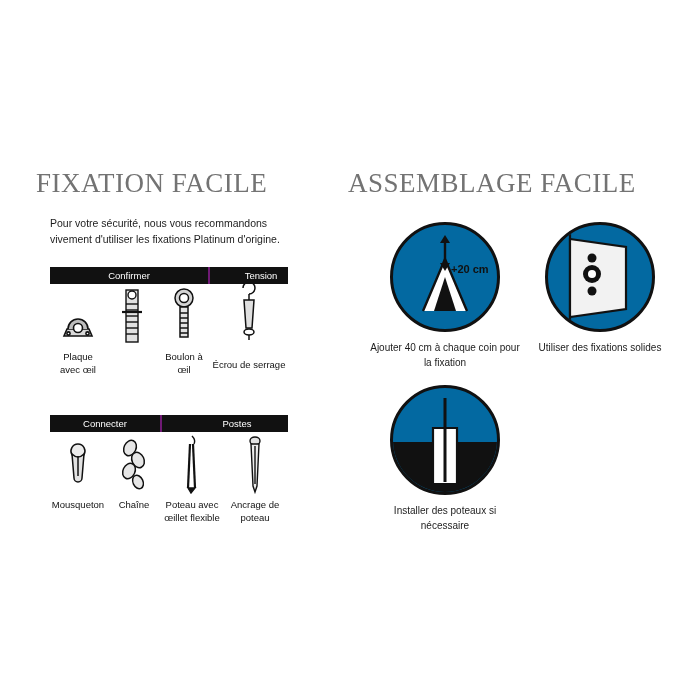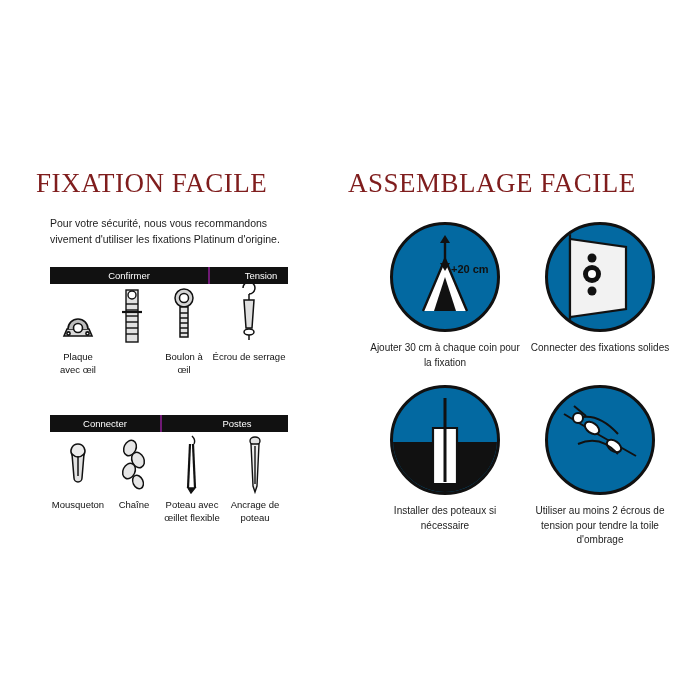--- a/index.html
+++ b/index.html
@@ -20,21 +20,21 @@
     left: 0; top: 0;
     width: 700px; height: 700px;
   }
 
   
   .title {
     position: absolute;
     font-family: "Liberation Serif", serif;
     font-size: 27px;
     letter-spacing: 0.5px;
-    color: #7f1d1d;
+    color: #737373;
     white-space: nowrap;
   }
   #title-left  { left: 36px;  top: 168px; }
   #title-right { left: 348px; top: 168px; }
 
   
   .intro {
     position: absolute;
     left: 50px;
     top: 215px;
@@ -175,21 +175,21 @@
               <line x1="14" y1="34" x2="22" y2="34"></line>
               <line x1="14" y1="39" x2="22" y2="39"></line>
               <line x1="14" y1="44" x2="22" y2="44"></line>
               <line x1="14" y1="49" x2="22" y2="49"></line>
             </g>
           </svg>
         </div>
         <div class="cap">Boulon à œil</div>
       </div>
 
-      <div class="item" style="width:78px;">
+      <div class="item" style="width:78px;gap:8px;">
         <div class="art">
           <svg width="34" height="62" viewBox="0 0 34 62">
             <g fill="none" stroke="#111" stroke-width="1.5">
               <path d="M17 10 a6 6 0 1 0 -6 -6"></path>
               <path d="M17 10 v6"></path>
               <path d="M12 16 h10 l-2 28 h-6 z" fill="#e0e0e0"></path>
               <ellipse cx="17" cy="48" rx="5" ry="3" fill="#fff"></ellipse>
               <path d="M17 51 v5"></path>
             </g>
           </svg>
@@ -272,62 +272,46 @@
         <g fill="none" stroke="#111" stroke-width="2.4">
           <path d="M30 86 L52 34 L74 86" fill="#ffffff"></path>
           <path d="M41 86 L52 52 L63 86" fill="#111" stroke="none"></path>
           <line x1="52" y1="14" x2="52" y2="42"></line>
           <path d="M52 10 l-5 8 h10 z" fill="#111" stroke="none"></path>
           <path d="M52 46 l-5 -8 h10 z" fill="#111" stroke="none"></path>
         </g>
       </svg>
       <div class="badge" style="left:58px; top:38px;">+20 cm</div>
     </div>
-    <div class="ccap">Ajouter 30 cm à chaque coin pour la fixation</div>
+    <div class="ccap">Ajouter 40 cm à chaque coin pour la fixation</div>
   </div>
 
   <div class="circlecell" style="left:525px; top:222px;">
     <div class="circ">
       <svg width="104" height="104" viewBox="0 0 104 104">
         <g fill="none" stroke="#111" stroke-width="2.2">
           <path d="M22 6 L22 98"></path>
           <path d="M22 14 L78 22 L78 84 L22 92 Z" fill="#f2f2f2"></path>
           <path d="M44 40 a9 9 0 1 1 0 18 a9 9 0 1 1 0 -18" fill="#111" stroke="none"></path>
           <circle cx="44" cy="49" r="4" fill="#fff" stroke="none"></circle>
           <circle cx="44" cy="33" r="4.5" fill="#111" stroke="none"></circle>
           <circle cx="44" cy="66" r="4.5" fill="#111" stroke="none"></circle>
         </g>
       </svg>
     </div>
-    <div class="ccap">Connecter des fixations solides</div>
+    <div class="ccap">Utiliser des fixations solides</div>
   </div>
 
   <div class="circlecell" style="left:370px; top:385px;">
     <div class="circ">
       <svg width="104" height="104" viewBox="0 0 104 104">
         <g fill="none" stroke="#111" stroke-width="2.2">
           <path d="M-4 54 L108 54 L108 108 L-4 108 Z" fill="#111" stroke="none"></path>
           <path d="M40 40 L64 40 L64 96 L40 96 Z" fill="#ffffff" stroke="#111"></path>
           <line x1="52" y1="10" x2="52" y2="94" stroke-width="3"></line>
         </g>
       </svg>
     </div>
     <div class="ccap">Installer des poteaux si nécessaire</div>
   </div>
 
-  <div class="circlecell" style="left:525px; top:385px;">
-    <div class="circ">
-      <svg width="104" height="104" viewBox="0 0 104 104">
-        <g fill="none" stroke="#111" stroke-width="2">
-          <path d="M16 26 q36 22 72 42"></path>
-          <path d="M26 18 l12 10"></path>
-          <path d="M30 30 q20 -6 40 16"></path>
-          <ellipse cx="44" cy="40" rx="8" ry="5" transform="rotate(35 44 40)" fill="#fff"></ellipse>
-          <ellipse cx="66" cy="58" rx="8" ry="5" transform="rotate(35 66 58)" fill="#fff"></ellipse>
-          <path d="M30 56 q22 -10 40 10"></path>
-          <circle cx="30" cy="30" r="5" fill="#fff"></circle>
-        </g>
-      </svg>
-    </div>
-    <div class="ccap">Utiliser au moins 2 écrous de tension pour tendre la toile d'ombrage</div>
-  </div>
 
 </div>
 
 </body></html>

